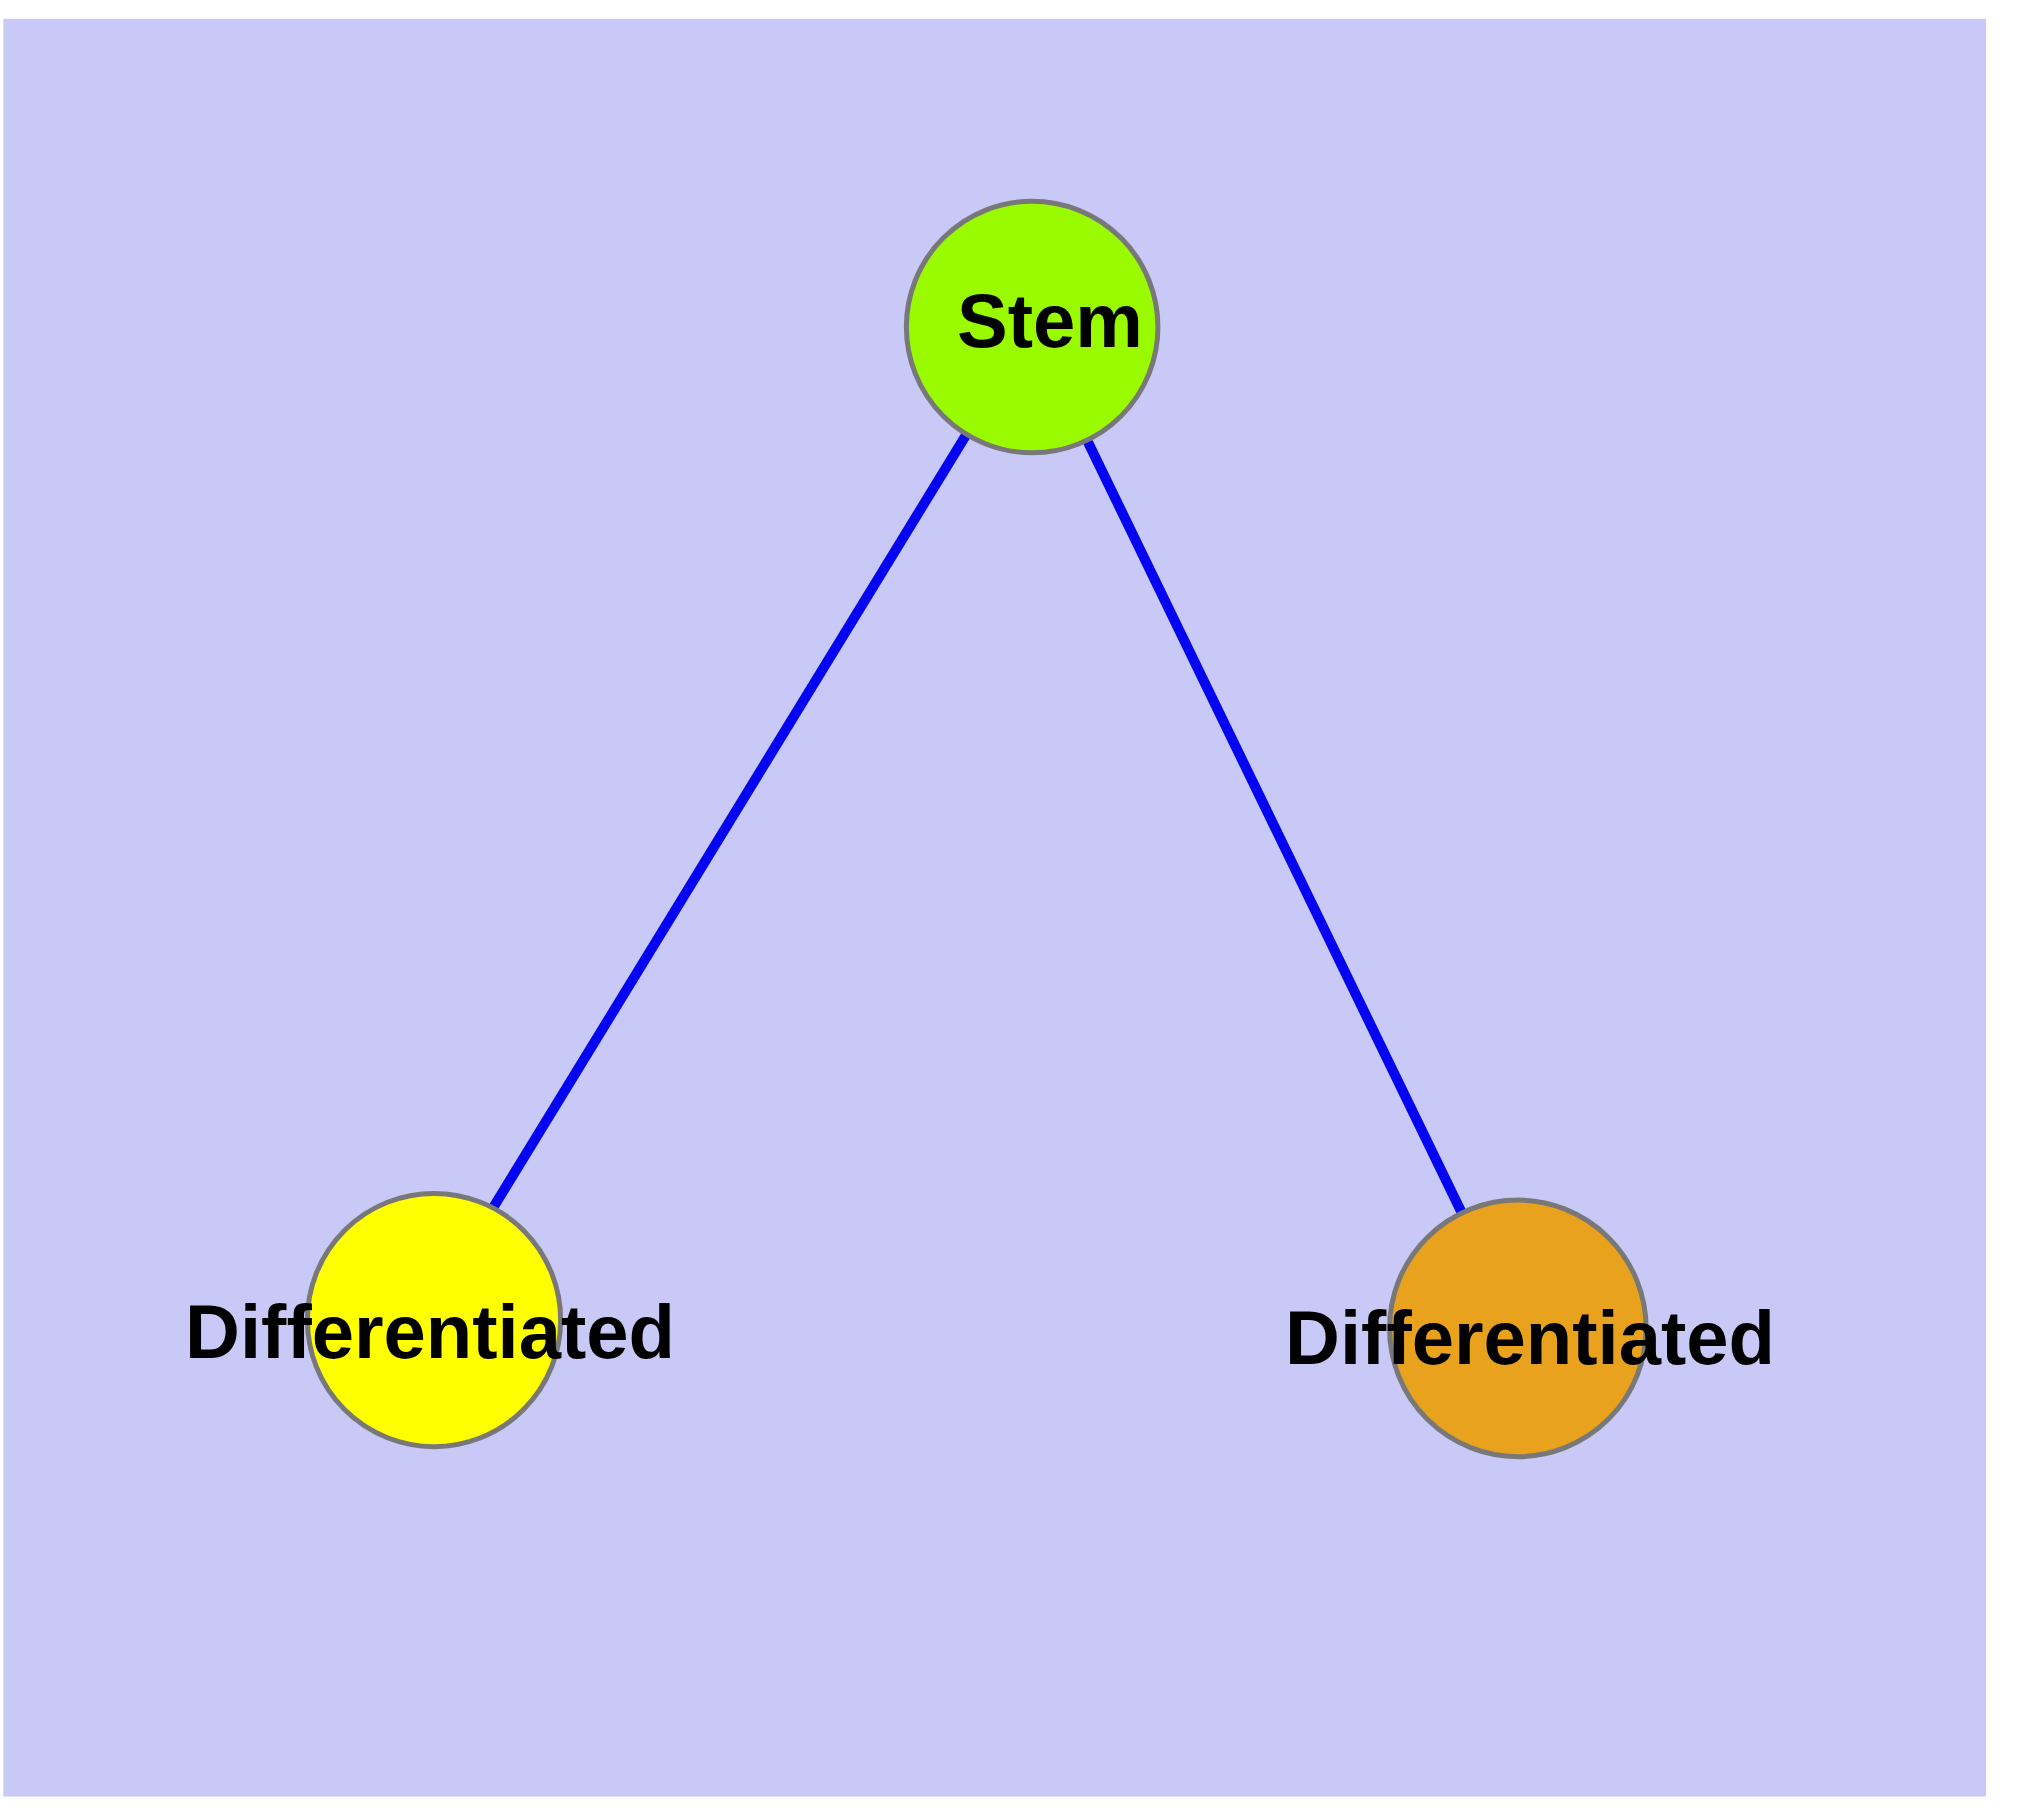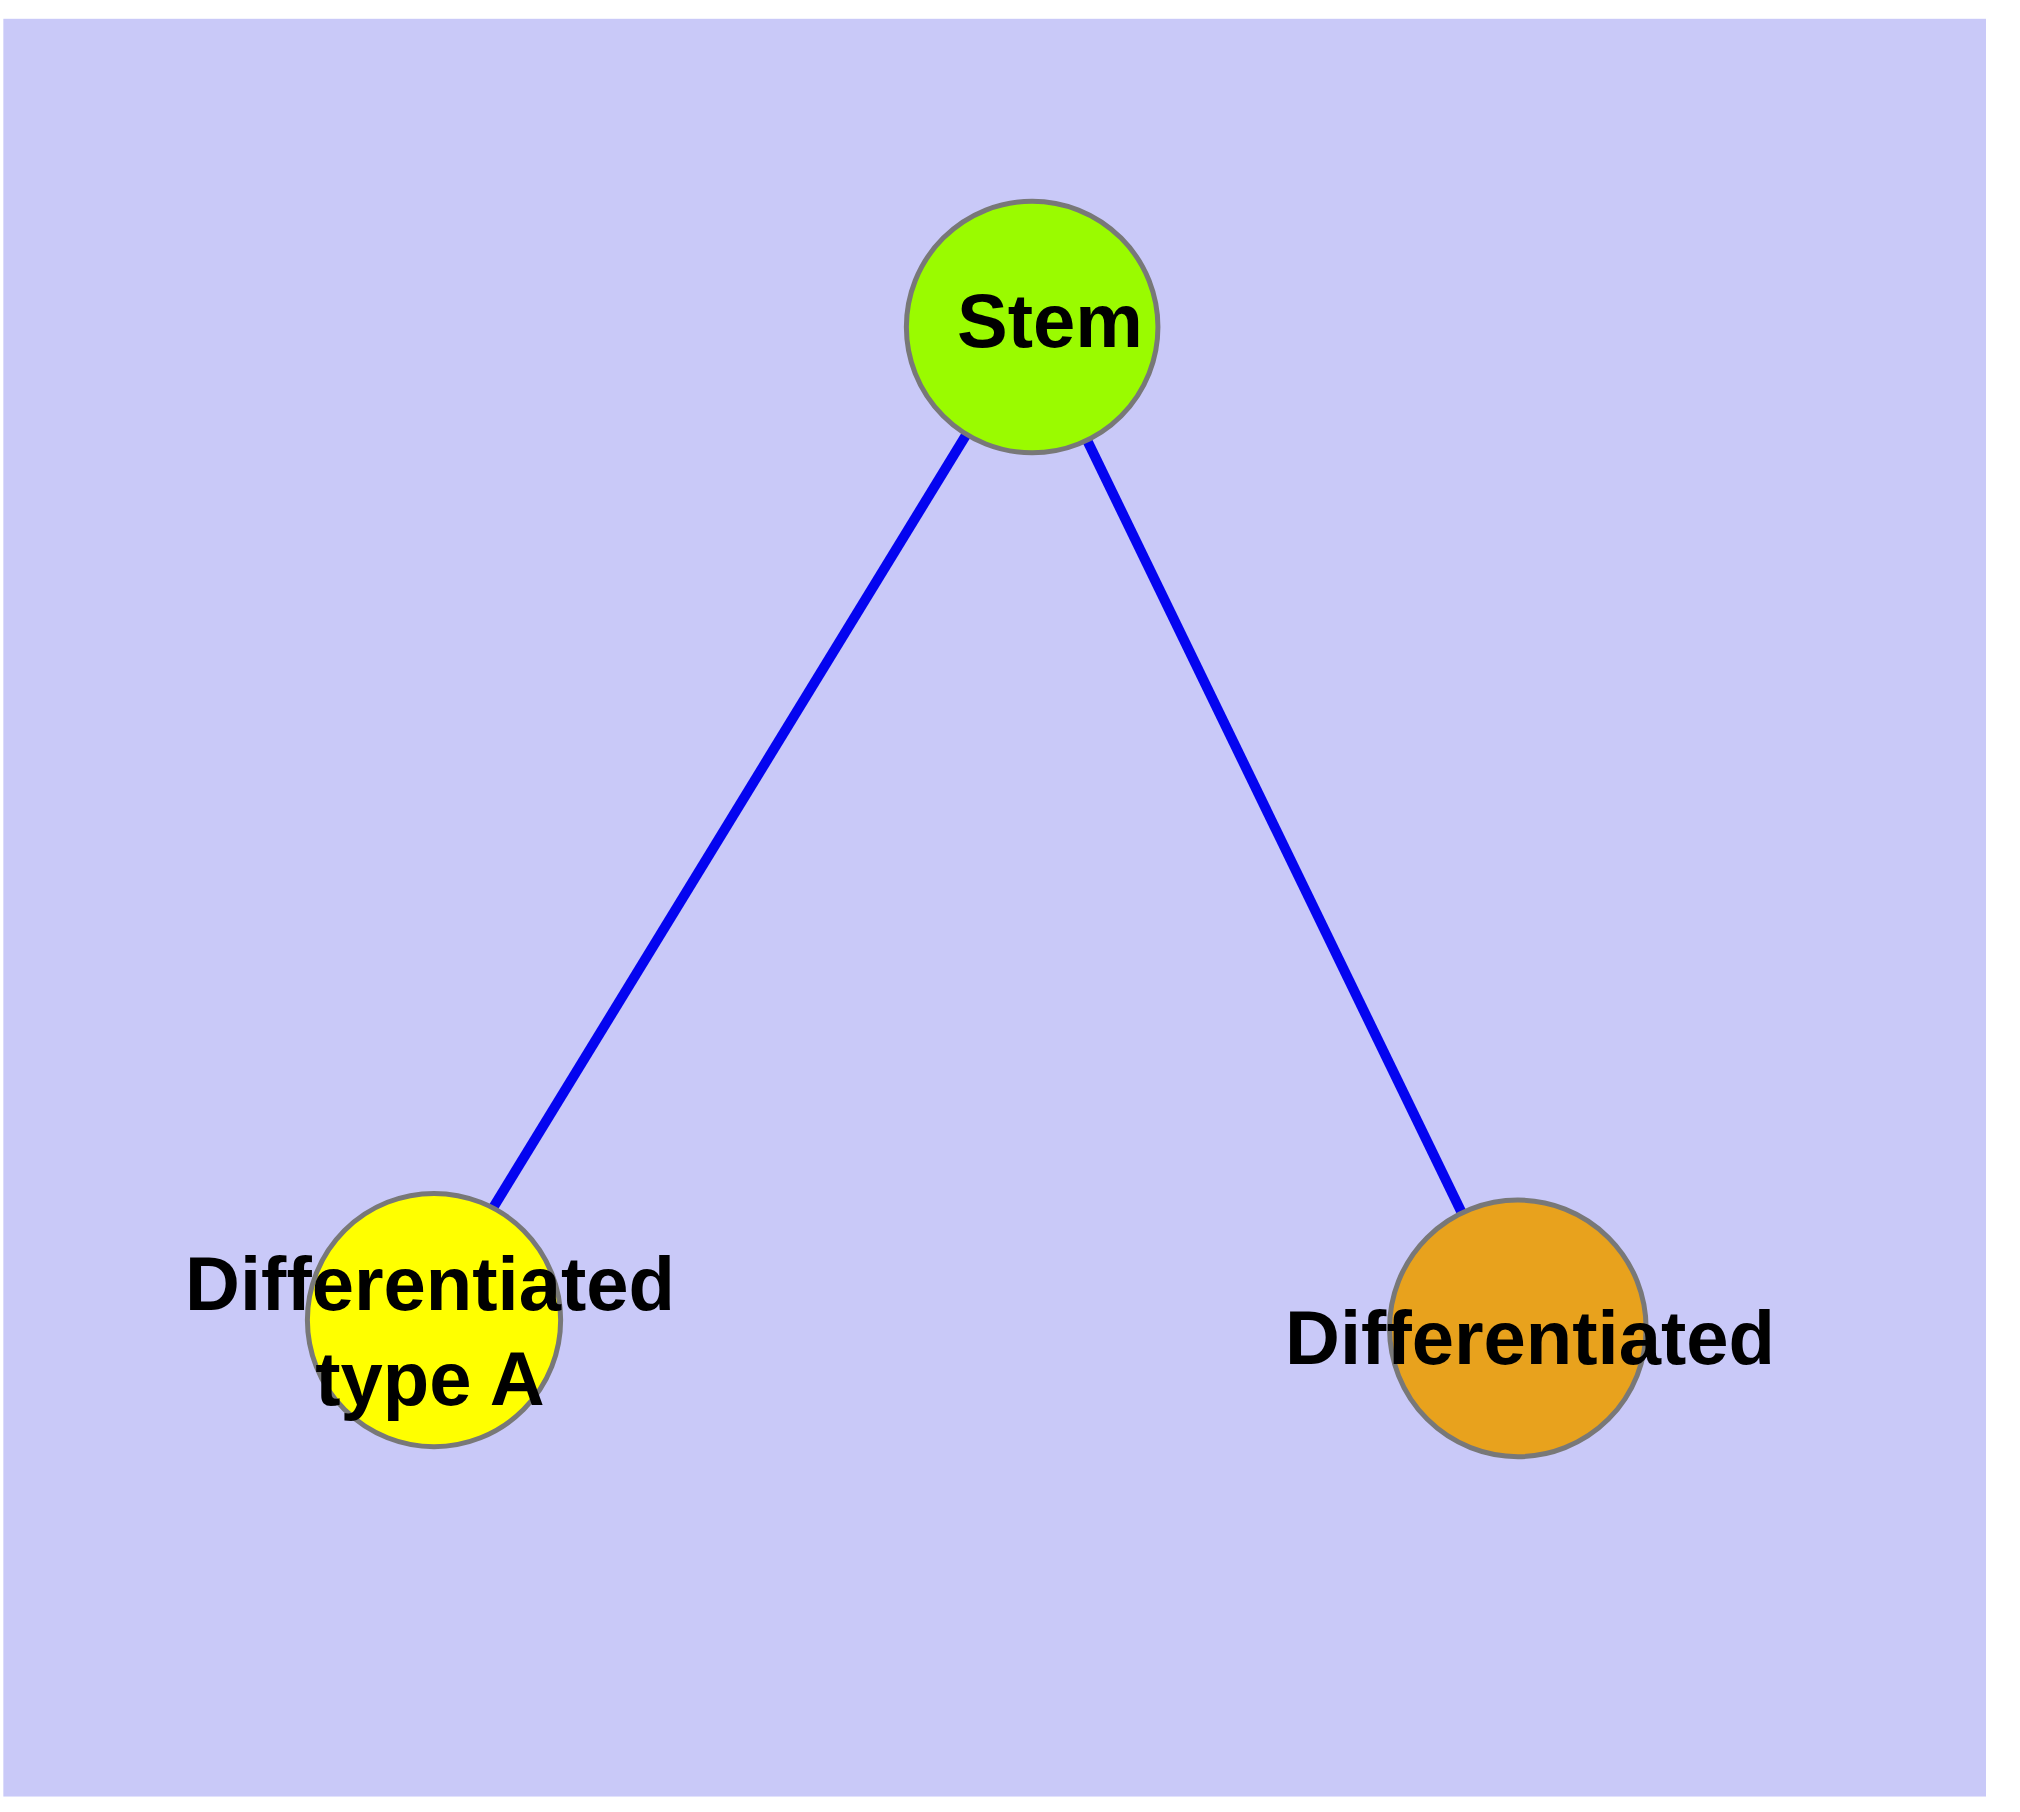--- a/index.html
+++ b/index.html
@@ -56,20 +56,19 @@
     <circle cx="521" cy="1566" r="152" stroke-width="6" fill="#FFFF00" stroke="#787878"></circle>
     <circle cx="1822" cy="1576" r="154" stroke-width="6" fill="#E8A21D" stroke="#787878"></circle>
   </svg>
 
   <div class="node-label label-stem">
     <span class="line">Stem</span>
   </div>
 
   <div class="node-label label-type-a">
     <span class="line">Differentiated</span>
-    <span class="line">type A</span>
   </div>
 
   <div class="node-label label-type-b">
     <span class="line">Differentiated</span>
   </div>
 </div>
 
 
 </body></html>

